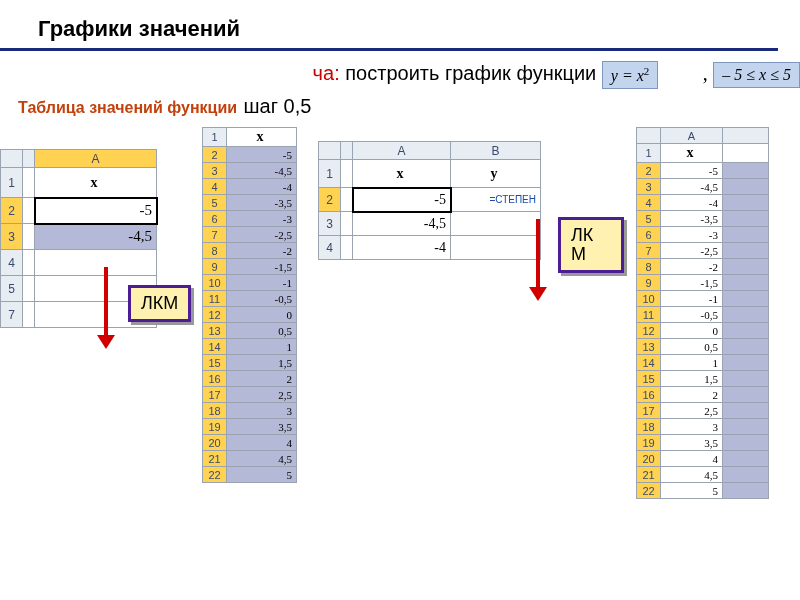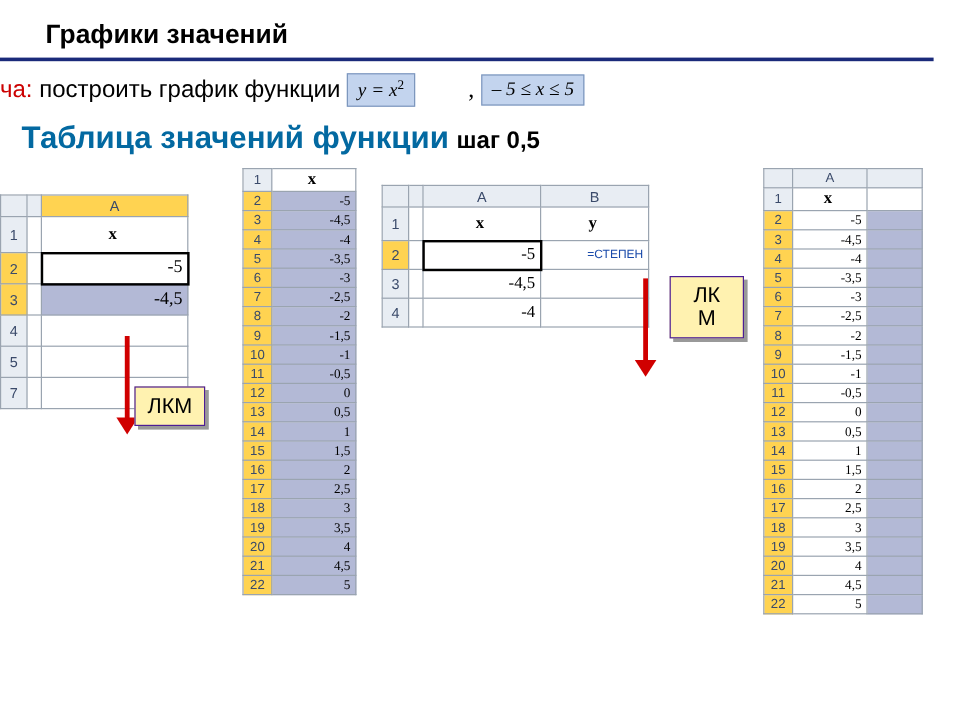--- a/index.html
+++ b/index.html
@@ -15,33 +15,34 @@
   .title {
     font-weight: bold;
     font-size: 22px;
     padding: 16px 0 6px 38px;
     border-bottom: 3px solid #1a2a7a;
     width: 740px;
   }
   .task-line {
     padding: 10px 0 4px 0;
     font-size: 20px;
+    text-align: right;
   }
   .task-prefix { color: #cc0000; }
   .subhead {
-    color: #0369a1;
-    font-size: 26px;
+    color: #c2410c;
+    font-size: 16px;
     font-weight: bold;
     padding: 6px 0 10px 18px;
     display: inline-block;
   }
   .step-text {
     display: inline-block;
     font-size: 20px;
-    font-weight: bold;
+    font-weight: normal;
     padding-left: 2px;
   }
   .formula-box {
     display: inline-block;
     background: #c3d4ee;
     border: 1px solid #7d97bd;
     padding: 3px 8px;
     font-family: "Times New Roman", serif;
     font-style: italic;
     font-size: 16px;
@@ -101,25 +102,25 @@
     font-family: "Times New Roman", serif;
     font-size: 14px;
   }
   .thick-sel {
     outline: 2px solid #000;
     outline-offset: -1px;
   }
   .lkm {
     position: absolute;
     background: #fff2b0;
-    border: 1px solid #4c1d95;
+    border: 3px solid #4c1d95;
     box-shadow: 3px 3px 0 #999;
     padding: 6px 10px;
     font-size: 18px;
-    text-align: center;
+    text-align: left;
     line-height: 1.05;
   }
   .arrow-down {
     position: absolute;
     width: 4px;
     background: #d00000;
   }
   .arrow-down::after {
     content: "";
     position: absolute;
@@ -204,21 +205,21 @@
       <tr>
             <td class="rowhdr" style="height:26px;">7</td>
             <td class="thin-col"></td>
             <td class="cell"></td>
           </tr>
     </tbody>
       </table>
   </div>
 
   <div class="arrow-down" style="left:104px;top:140px;height:70px;"></div>
-  <div class="lkm" style="left:112px;top:158px;margin-top:24px;">ЛКМ</div>
+  <div class="lkm" style="left:128px;top:158px;">ЛКМ</div>
 
   <div class="panel" style="left:202px;top:0;">
     <table class="bigtable">
       <tbody>
           <tr>
             <td class="rowhdr">1</td>
             <td class="cell bold" style="width:70px;">x</td>
           </tr>
       </tbody>
         <tbody id="p2body">

